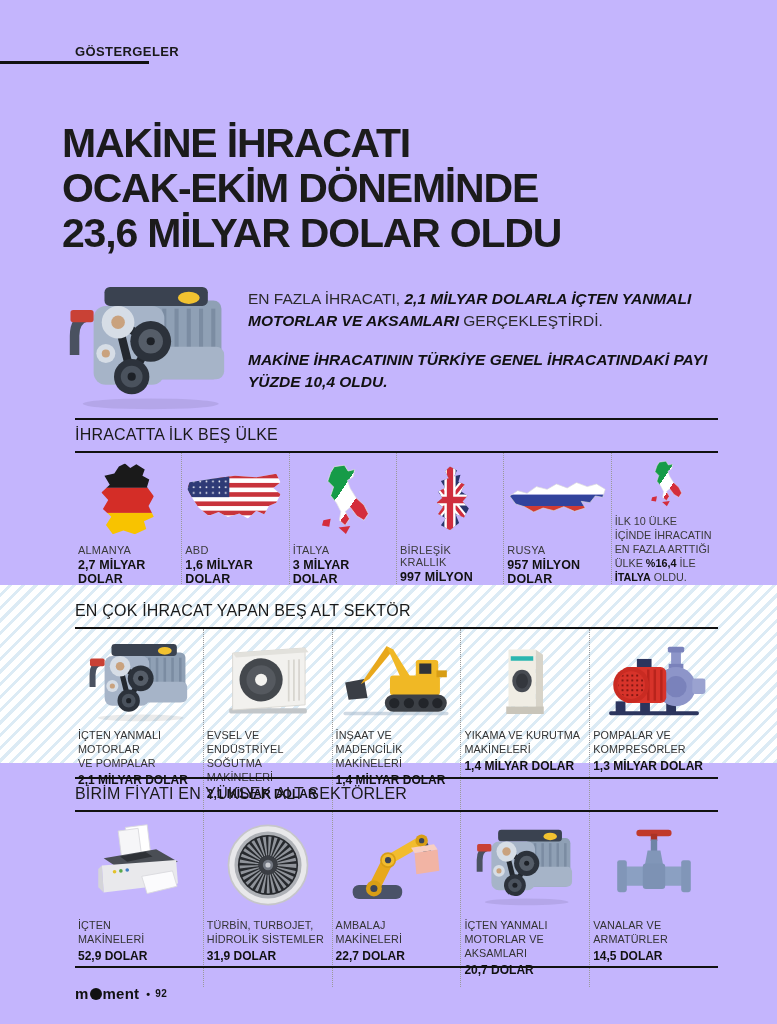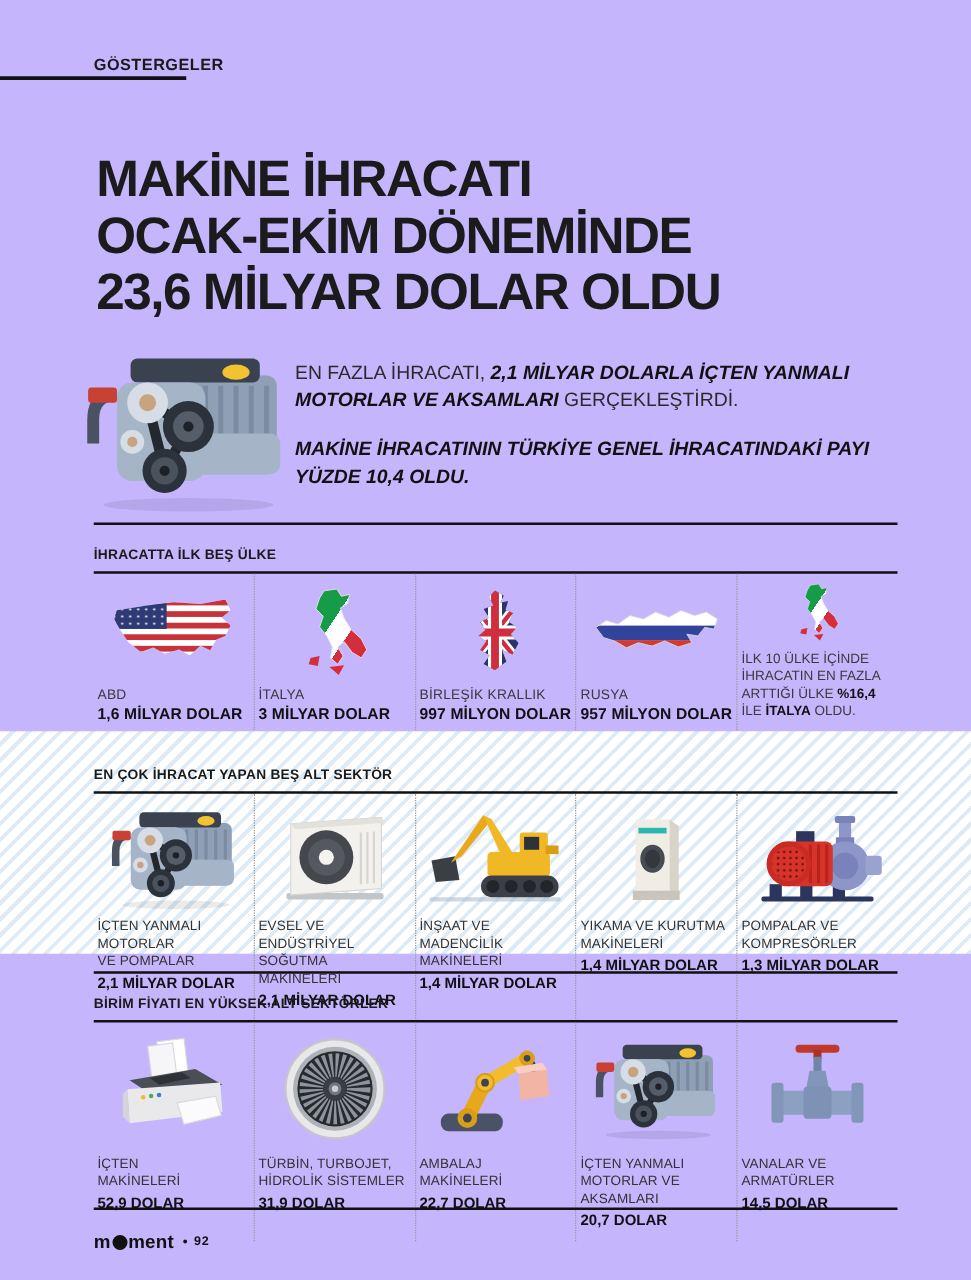--- a/index.html
+++ b/index.html
@@ -4,34 +4,34 @@
 <style>
   html,body{margin:0;padding:0;background:#fff;}
   .page{position:relative;width:777px;height:1024px;background:#c4b5fd;overflow:hidden;
         font-family:"Liberation Sans",sans-serif;color:#1a1a1a;}
 
   
   .kicker{position:absolute;top:44px;left:75px;font-size:13px;font-weight:700;letter-spacing:.4px;}
   .kicker-rule{position:absolute;top:61px;left:0;width:149px;height:3px;background:#111;}
 
   
-  .title{position:absolute;top:121px;left:77px;margin:0;font-size:41px;line-height:1.1;
+  .title{position:absolute;top:121px;left:62px;margin:0;font-size:41px;line-height:1.1;
          font-weight:700;letter-spacing:-1.2px;color:#1b1b1b;}
 
   
   .intro{position:absolute;top:276px;left:60px;width:660px;display:flex;}
   .engine-wrap{flex:none;width:176px;height:136px;display:flex;align-items:center;justify-content:center;}
-  .intro-text{margin-left:0;padding-top:12px;font-size:15.5px;line-height:1.42;color:#2a2a2a;width:480px;}
+  .intro-text{margin-left:12px;padding-top:12px;font-size:15.5px;line-height:1.42;color:#2a2a2a;width:480px;}
   .p1{margin:0 0 17px;}
   .p2{margin:0;font-style:italic;font-weight:700;color:#111;}
   .bi{font-style:italic;font-weight:700;color:#111;}
 
   
   .rule{height:2px;background:#111;}
-  .sec-title{font-size:11px;font-weight:700;letter-spacing:.2px;padding:18px 0 7px;}
+  .sec-title{font-size:16px;font-weight:400;letter-spacing:.2px;padding:6px 0 7px;}
 
   .countries{position:absolute;top:418px;left:75px;width:643px;}
   .row{display:flex;align-items:stretch;}
   .cell{flex:1;min-width:0;text-align:left;padding:6px 3px 10px;}
   .cell + .cell{border-left:1px dotted #9a9a9a;}
   .iconbox{height:82px;display:flex;align-items:center;justify-content:center;margin-bottom:3px;}
   .country-name{font-size:11px;color:#3a3a3a;letter-spacing:.2px;}
   .country-value{font-size:12.5px;font-weight:700;color:#111;margin-top:2px;letter-spacing:.1px;}
   .note-cell{font-size:10.8px;line-height:1.3;color:#3a3a3a;}
   .note-cell .iconbox{height:50px;margin-bottom:5px;}
@@ -325,20 +325,29 @@
       <p class="p1"><span>EN FAZLA İHRACATI, </span><span class="bi">2,1 MİLYAR DOLARLA</span><span class="bi"> İÇTEN YANMALI MOTORLAR VE AKSAMLARI</span><span> GERÇEKLEŞTİRDİ.</span></p>
       <p class="p2">MAKİNE İHRACATININ TÜRKİYE GENEL İHRACATINDAKİ PAYI YÜZDE 10,4 OLDU.</p>
     </div>
   </div>
 
   <section class="countries">
     <div class="rule"></div>
     <div class="sec-title">İHRACATTA İLK BEŞ ÜLKE</div>
     <div class="rule"></div>
     <div class="row">
+      <div class="cell">
+        <div class="iconbox">
+            <svg class="ic-de">
+              <use href="#sym-germany"></use>
+            </svg>
+          </div>
+        <div class="country-name">ALMANYA</div>
+        <div class="country-value">2,7 MİLYAR DOLAR</div>
+      </div>
       <div class="cell">
         <div class="iconbox">
             <svg class="ic-us">
               <use href="#sym-usa"></use>
             </svg>
           </div>
         <div class="country-name">ABD</div>
         <div class="country-value">1,6 MİLYAR DOLAR</div>
       </div>
       <div class="cell">

